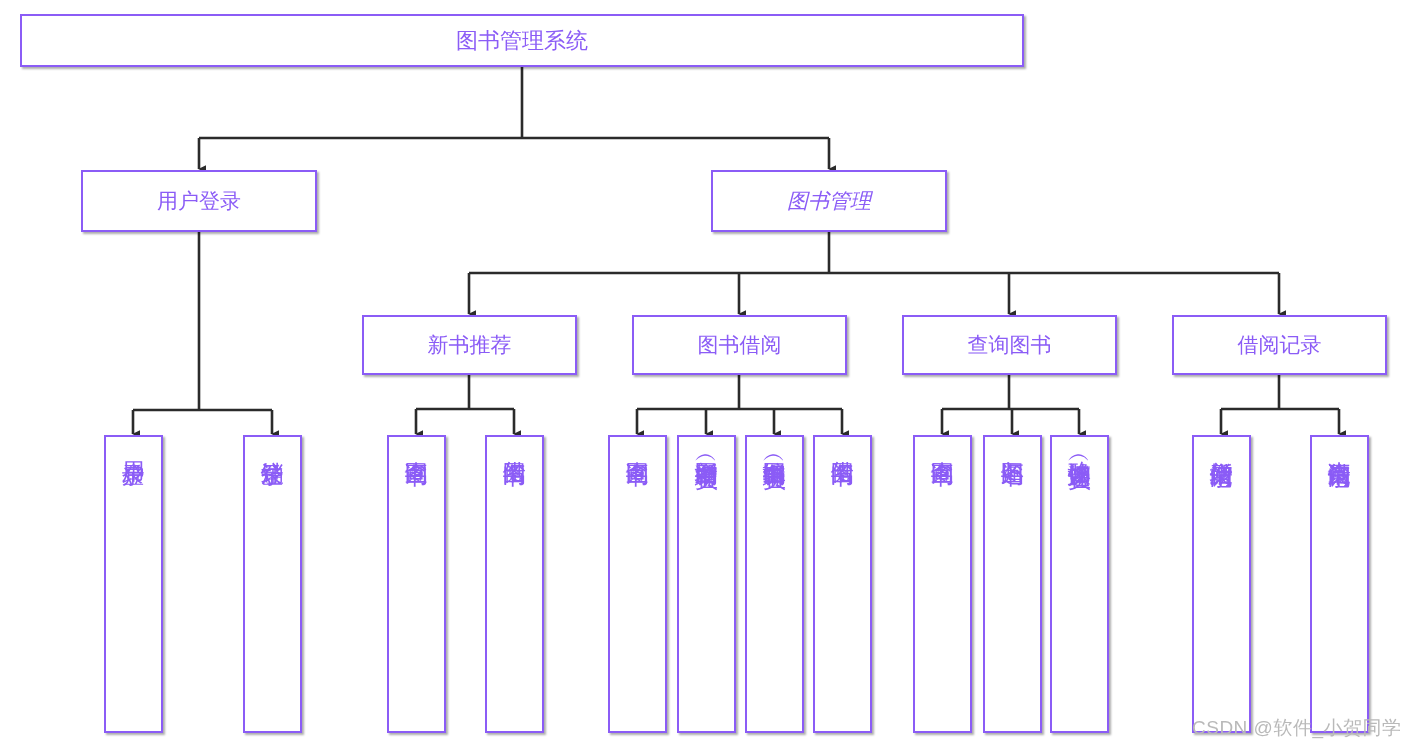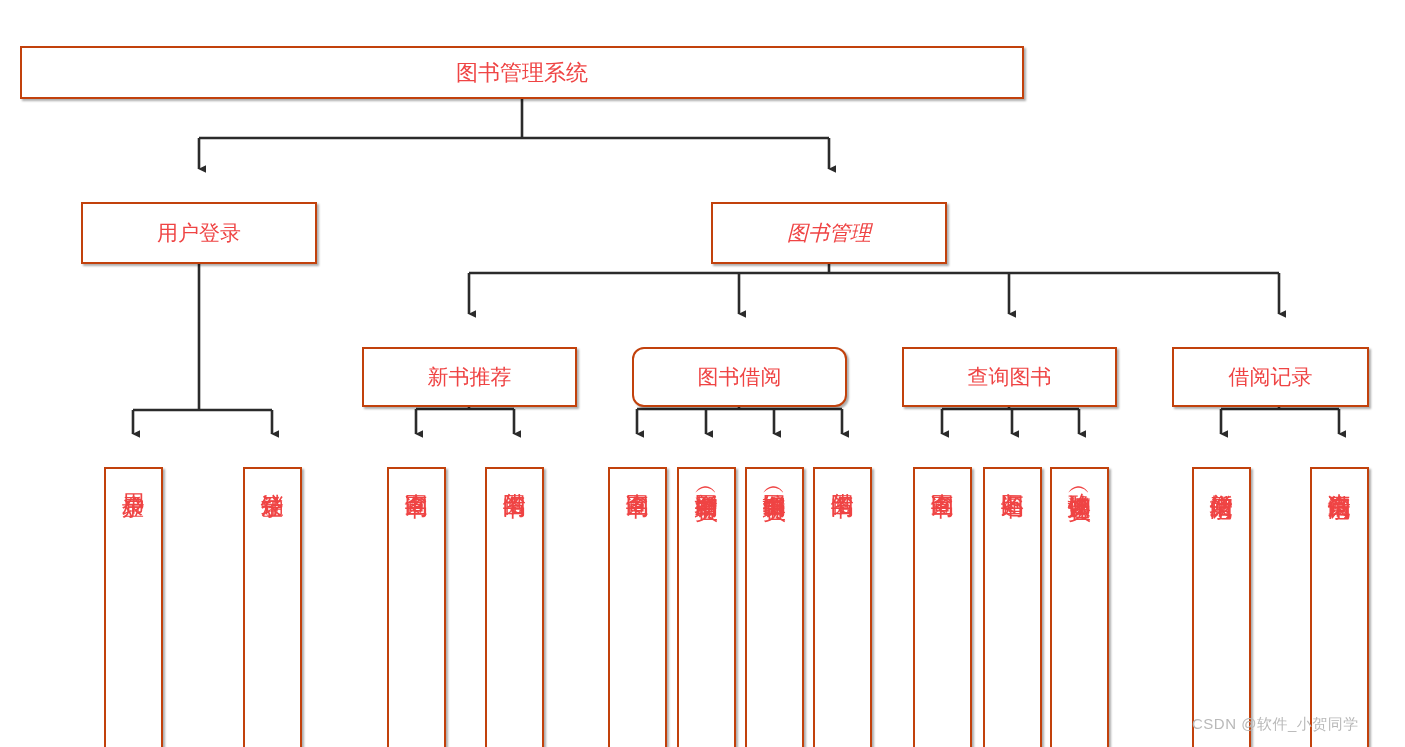--- a/index.html
+++ b/index.html
@@ -21,27 +21,26 @@
     position: absolute;
     left: 0;
     top: 0;
     width: 1405px;
     height: 747px;
   }
   .node {
     position: absolute;
     box-sizing: border-box;
     background: #ffffff;
-    border: 2px solid #c2410c;
+    border: 2px solid #8b5cf6;
     box-shadow: 2px 2px 2px rgba(0,0,0,0.32);
     display: flex;
     align-items: center;
     justify-content: center;
-    color: #ef4444;
-    margin-top: 32px;
+    color: #8b5cf6;
   }
   .node .label {
     display: block;
     text-align: center;
     line-height: 1.18;
     white-space: nowrap;
   }
   .node.horiz .label {
     font-size: 21px;
   }
@@ -56,21 +55,21 @@
   .node.vert .label {
     writing-mode: vertical-rl;
     text-orientation: upright;
     font-size: 23px;
     line-height: 1.06;
     letter-spacing: 1px;
     white-space: nowrap;
   }
   .watermark {
     position: absolute;
-    font-size: 15px;
+    font-size: 19px;
     color: #b9b9b9;
     white-space: nowrap;
     letter-spacing: 0.5px;
   }
 </style>
 </head>
 <body>
 
 <div id="canvas">
   <svg id="edges" viewBox="0 0 1405 747" xmlns="http://www.w3.org/2000/svg">
@@ -122,27 +121,27 @@
       </div>
       <div class="node horiz" style="left: 81px; top: 170px; width: 236px; height: 62px;">
         <span class="label">用户登录</span>
       </div>
       <div class="node horiz" style="left: 711px; top: 170px; width: 236px; height: 62px; font-style: italic;">
         <span class="label">图书管理</span>
       </div>
       <div class="node horiz" style="left: 362px; top: 315px; width: 215px; height: 60px;">
         <span class="label">新书推荐</span>
       </div>
-      <div class="node horiz" style="left: 632px; top: 315px; width: 215px; height: 60px; border-radius: 12px;">
+      <div class="node horiz" style="left: 632px; top: 315px; width: 215px; height: 60px;">
         <span class="label">图书借阅</span>
       </div>
       <div class="node horiz" style="left: 902px; top: 315px; width: 215px; height: 60px;">
         <span class="label">查询图书</span>
       </div>
-      <div class="node horiz" style="left: 1172px; top: 315px; width: 197px; height: 60px;">
+      <div class="node horiz" style="left: 1172px; top: 315px; width: 215px; height: 60px;">
         <span class="label">借阅记录</span>
       </div>
       <div class="node vert" style="left: 104px; top: 435px; width: 59px; height: 298px;">
         <span class="label">用户登录</span>
       </div>
       <div class="node vert" style="left: 243px; top: 435px; width: 59px; height: 298px;">
         <span class="label">注销登录</span>
       </div>
       <div class="node vert" style="left: 387px; top: 435px; width: 59px; height: 298px;">
         <span class="label">查询图书</span>

